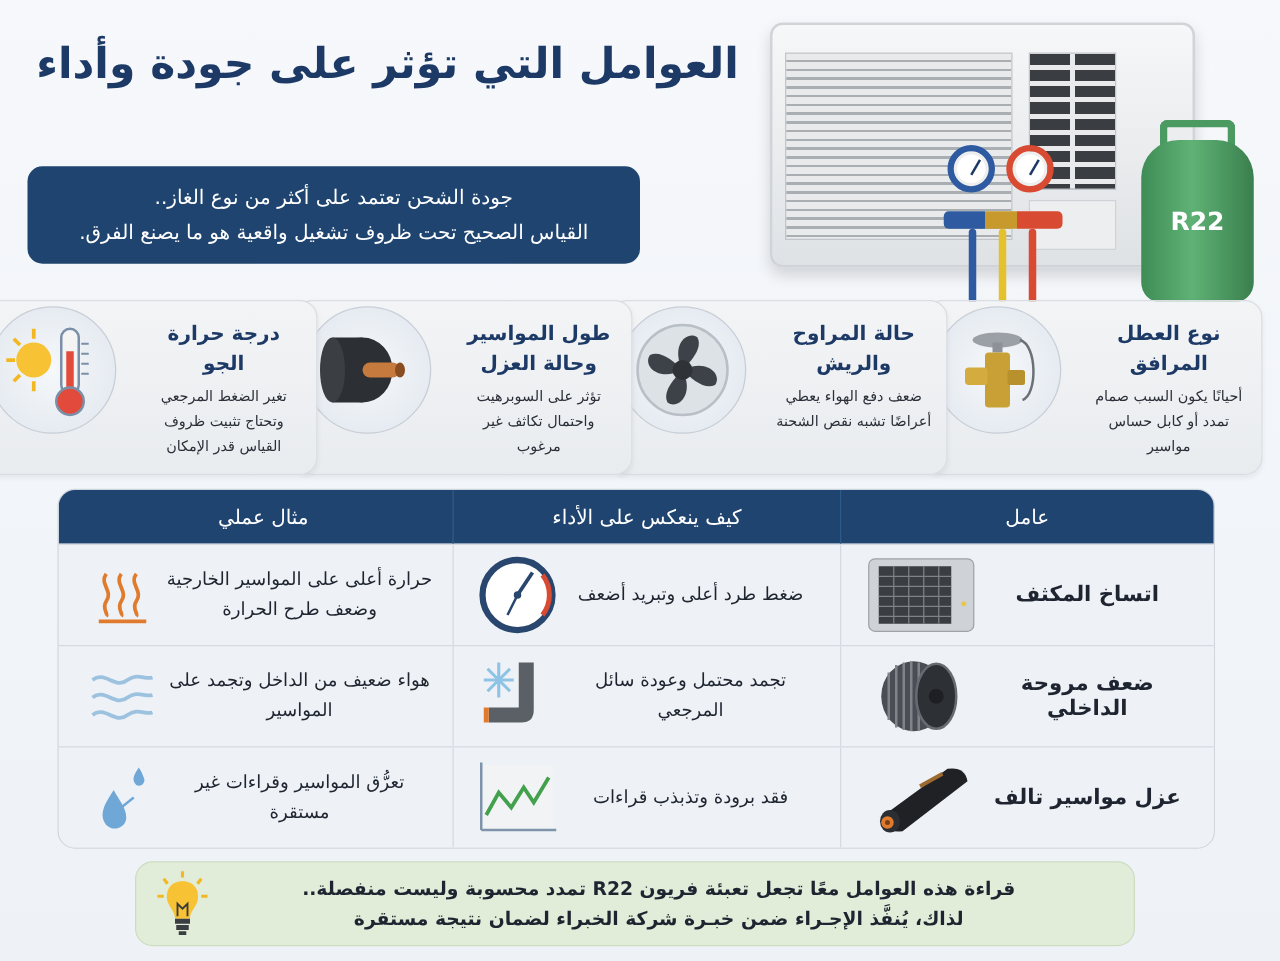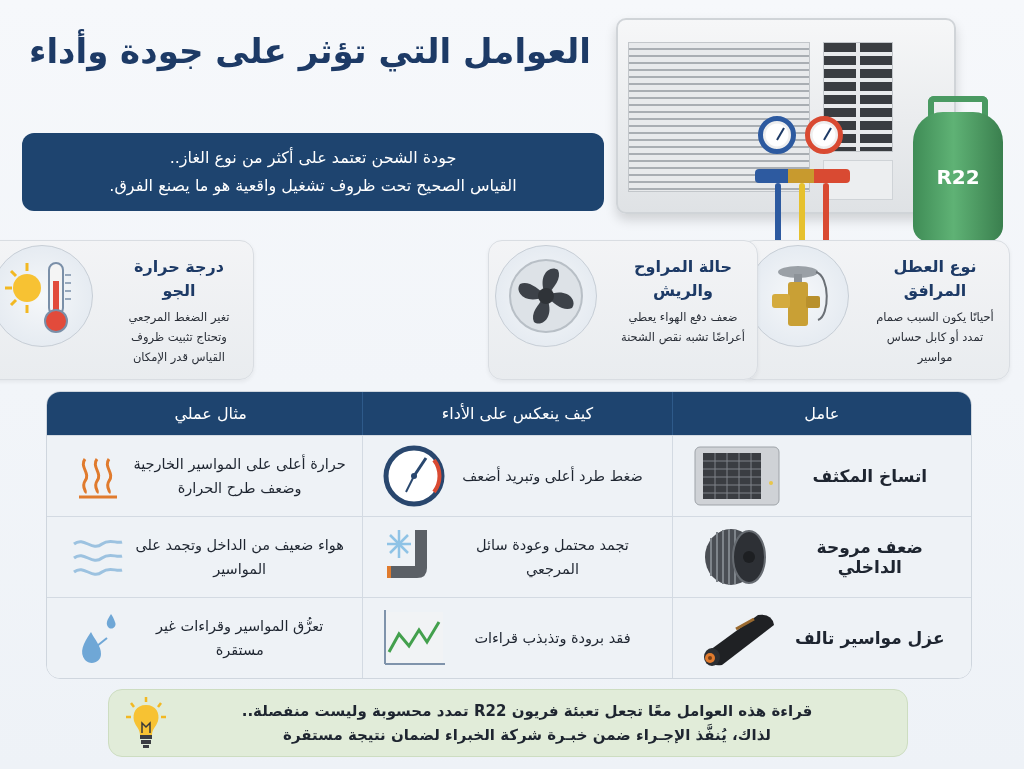--- a/index.html
+++ b/index.html
@@ -14,21 +14,21 @@
   .title-block {
     position: absolute; left: 20px; top: 28px; width: 580px;
     text-align: center;
   }
   .title-line {
     font-family: "DejaVu Sans", sans-serif;
     font-weight: bold; color: #1d3a66; font-size: 34px; line-height: 46px;
   }
   .title-accent { color: #3b8a5a; }
   .intro-box {
-    position: absolute; left: 22px; top: 133px; width: 582px; height: 78px;
+    position: absolute; left: 22px; top: 133px; width: 490px; height: 78px;
     background: #1e446f; border-radius: 12px;
     color: #fff; text-align: center;
     display: flex; flex-direction: column; justify-content: center;
     font-size: 16px; line-height: 28px;
   }
   
   .hero { position: absolute; left: 610px; top: 14px; width: 400px; height: 230px; }
   .ac-unit {
     position: absolute; left: 6px; top: 4px; width: 340px; height: 196px;
     background: linear-gradient(180deg, #f6f7f8, #dfe2e5);
@@ -187,20 +187,35 @@
         </g>
         <circle cx="40" cy="40" r="8" fill="#2f3338"></circle>
       </svg>
     </div>
     <div class="card-text">
       <div class="card-title">حالة المراوح والريش</div>
       <div class="card-desc">ضعف دفع الهواء يعطي أعراضًا تشبه نقص الشحنة</div>
     </div>
   </div>
 
+  <div class="card" style="right:504px;">
+    <div class="card-icon">
+      <svg width="80" height="80" viewBox="0 0 80 80">
+        <ellipse cx="36" cy="40" rx="24" ry="26" fill="#2c2f33"></ellipse>
+        <rect x="12" y="14" width="24" height="52" fill="#2c2f33"></rect>
+        <ellipse cx="12" cy="40" rx="10" ry="26" fill="#3b3f44"></ellipse>
+        <rect x="36" y="34" width="30" height="12" rx="6" fill="#c77a3e"></rect>
+        <ellipse cx="66" cy="40" rx="4" ry="6" fill="#8a4d22"></ellipse>
+      </svg>
+    </div>
+    <div class="card-text">
+      <div class="card-title">طول المواسير وحالة العزل</div>
+      <div class="card-desc">تؤثر على السوبرهيت واحتمال تكاثف غير مرغوب</div>
+    </div>
+  </div>
 
   <div class="card" style="right:756px;">
     <div class="card-icon">
       <svg width="86" height="86" viewBox="0 0 86 86">
         <g stroke="#f2b822" stroke-width="3">
           <line x1="28" y1="10" x2="28" y2="18"></line>
             <line x1="28" y1="52" x2="28" y2="60"></line>
           <line x1="6" y1="35" x2="13" y2="35"></line>
             <line x1="12" y1="18" x2="17" y2="23"></line>
           <line x1="12" y1="52" x2="17" y2="47"></line>

